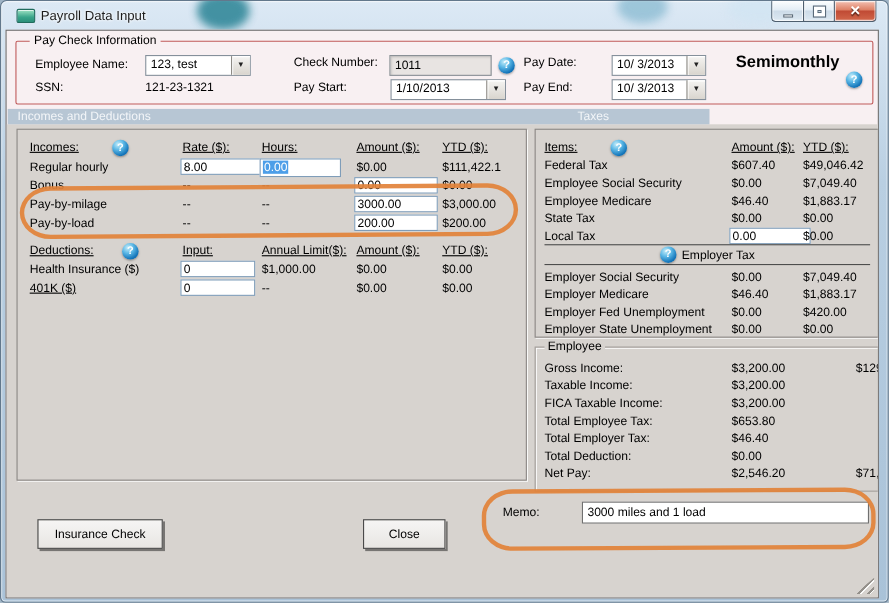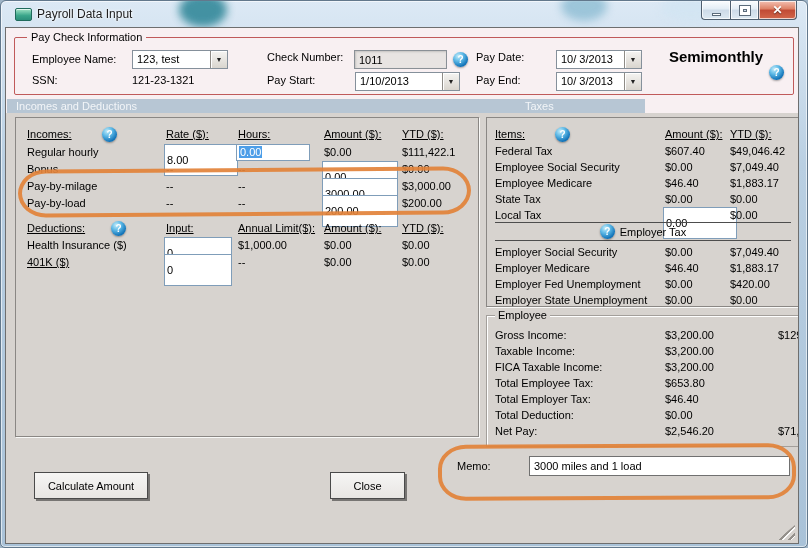--- a/index.html
+++ b/index.html
@@ -75,21 +75,21 @@
   .summary-box .legend { position:absolute; left:8px; top:-7px; background:#d7d3cf; padding:0 3px; }
 
   .row { position:absolute; height:17px; width:100%; }
   .c { position:absolute; top:2px; white-space:nowrap; }
   .hdr { text-decoration:underline; }
   .left-panel .c-name { left:11px; } .left-panel .c-rate { left:150px; }
   .left-panel .c-hours { left:222px; } .left-panel .c-amt { left:308px; } .left-panel .c-ytd { left:386px; }
   .tax-panel .c-name { left:8px; } .tax-panel .c-amt { left:178px; } .tax-panel .c-ytd { left:243px; }
   .summary-box .c-name { left:8px; } .summary-box .c-amt { left:178px; } .summary-box .c-ytd { left:243px;margin-left:48px; }
 
-  .fld { position:absolute; top:0; height:32px; border:1px solid #7f9db9; background:#fff;
+  .fld { position:absolute; top:0; height:15px; border:1px solid #7f9db9; background:#fff;
     font-family:"Liberation Sans",sans-serif; font-size:11px; padding:0 2px; }
   .selbox { position:absolute; top:0; height:17px; border:1px solid #7f9db9; background:#fff; padding:1px 2px; }
   .selbox .sel { background:#4d9ee8; color:#fff; padding:0 1px; }
   .ulink { text-decoration:underline; }
 
   .emp-heading { position:absolute; left:8px; top:104px; width:296px; height:19px;
     border-top:1px solid #4d4d4d; border-bottom:1px solid #4d4d4d;
     display:flex; align-items:center; justify-content:center; gap:5px; }
 
   
@@ -329,21 +329,21 @@
       <div class="row" style="top:107px">
         <span class="c c-name">Net Pay:</span>
         <span class="c c-amt">$2,546.20</span>
         <span class="c c-ytd">$71,895.13</span>
       </div>
     </div>
 
     <span class="memo-label">Memo:</span>
     <input class="memo-input" value="3000 miles and 1 load" style="">
 
-    <button class="btn btn-calc">Calculate Amount</button>
+    <button class="btn btn-calc">Insurance Check</button>
     <button class="btn btn-close">Close</button>
 
     <div class="annot annot1"></div>
     <div class="annot annot2"></div>
 
     <div class="resize-grip"></div>
   </div>
 </div>
 
 </body></html>

